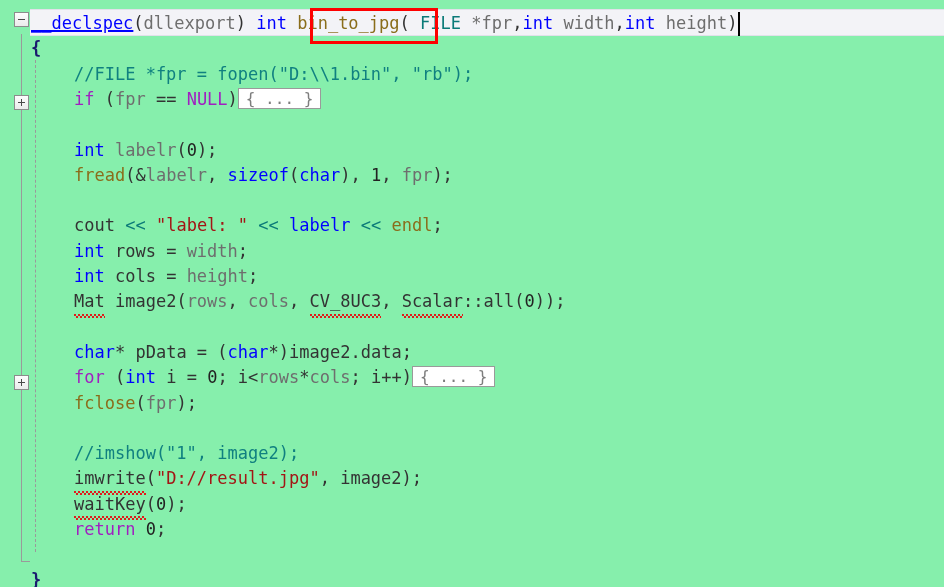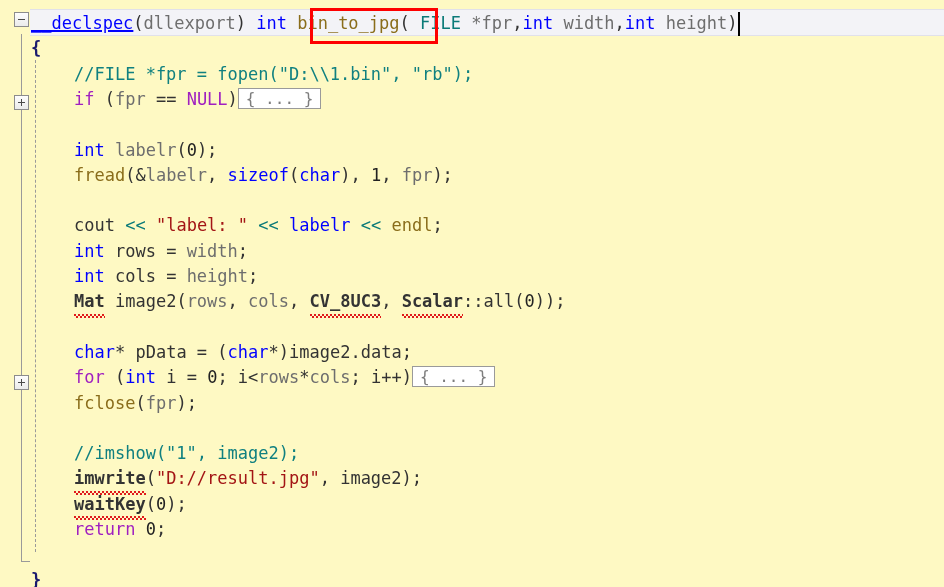--- a/index.html
+++ b/index.html
@@ -12,21 +12,21 @@
     width: 944px;
     height: 587px;
     overflow: hidden;
     font-family: "DejaVu Sans Mono", "Liberation Mono", monospace;
   }
 
   #editor {
     position: relative;
     width: 944px;
     height: 587px;
-    background: #fef9c3;
+    background: #86efac;
   }
 
   
   .gutter {
     position: absolute;
     left: 0;
     top: 0;
     width: 38px;
     height: 587px;
   }
@@ -145,21 +145,20 @@
   .sq {
     position: relative;
     display: inline-block;
     background-image:
       linear-gradient(45deg, transparent 45%, #e01b1b 45%, #e01b1b 55%, transparent 55%),
       linear-gradient(-45deg, transparent 45%, #e01b1b 45%, #e01b1b 55%, transparent 55%);
     background-size: 4px 4px;
     background-position: 0 100%, 2px 100%;
     background-repeat: repeat-x;
     padding-bottom: 3px;
-    font-weight: bold;
   }
 
   
   .collapsed {
     display: inline-block;
     border: 1px solid #9a9a9a;
     background: #ffffff;
     color: #7d7d7d;
     padding: 0px 7px 1px 7px;
     line-height: 20px;

